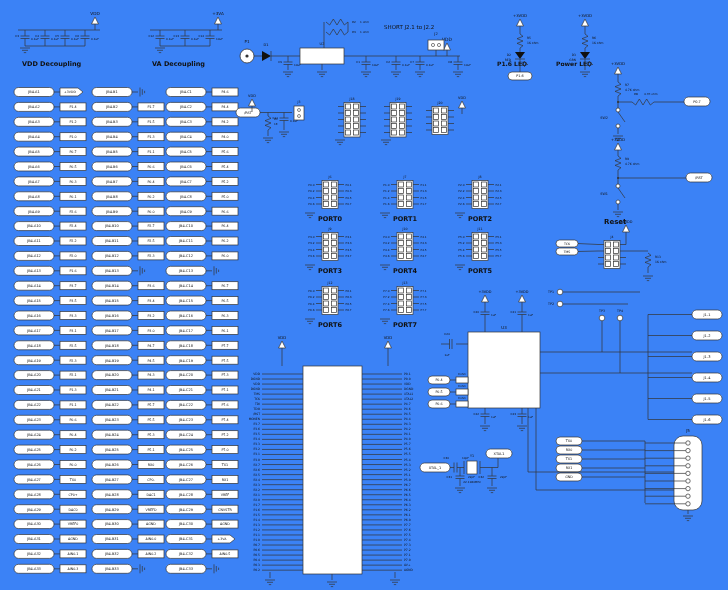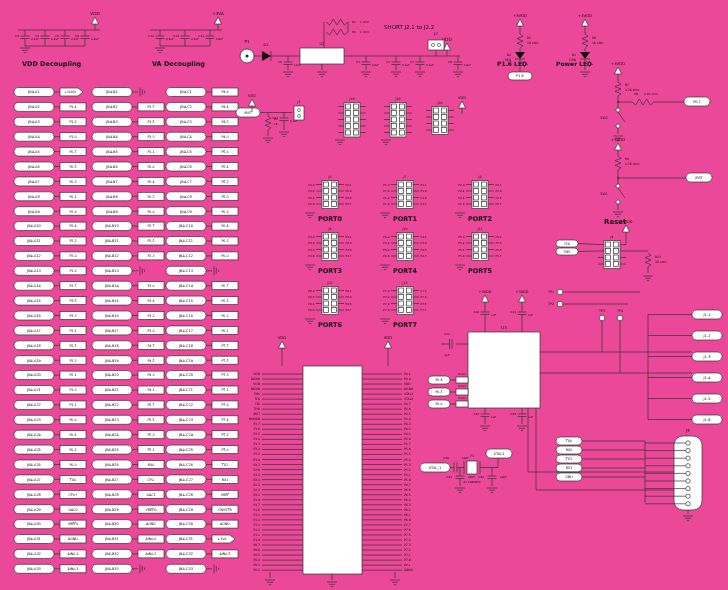--- a/index.html
+++ b/index.html
@@ -1,16 +1,16 @@
 <!DOCTYPE html>
 <html><head>
 <meta charset="utf-8">
 <style>
   html,body{margin:0;padding:0;background:#e8e8e8;}
-  .canvas{width:728px;height:590px;background:#ec4899;position:relative;margin:0 auto;overflow:hidden;}
+  .canvas{width:728px;height:590px;background:#3b82f6;position:relative;margin:0 auto;overflow:hidden;}
   svg{position:absolute;left:0;top:0;}
   svg text{font-family:"DejaVu Sans","Liberation Sans",sans-serif;fill:#111;}
 </style>
 </head>
 <body>
 
 <div class="canvas">
 <svg width="728" height="590" viewBox="0 0 728 590">
 
   <text x="22" y="66" font-size="6.5" font-weight="700" text-anchor="start">VDD Decoupling</text>

